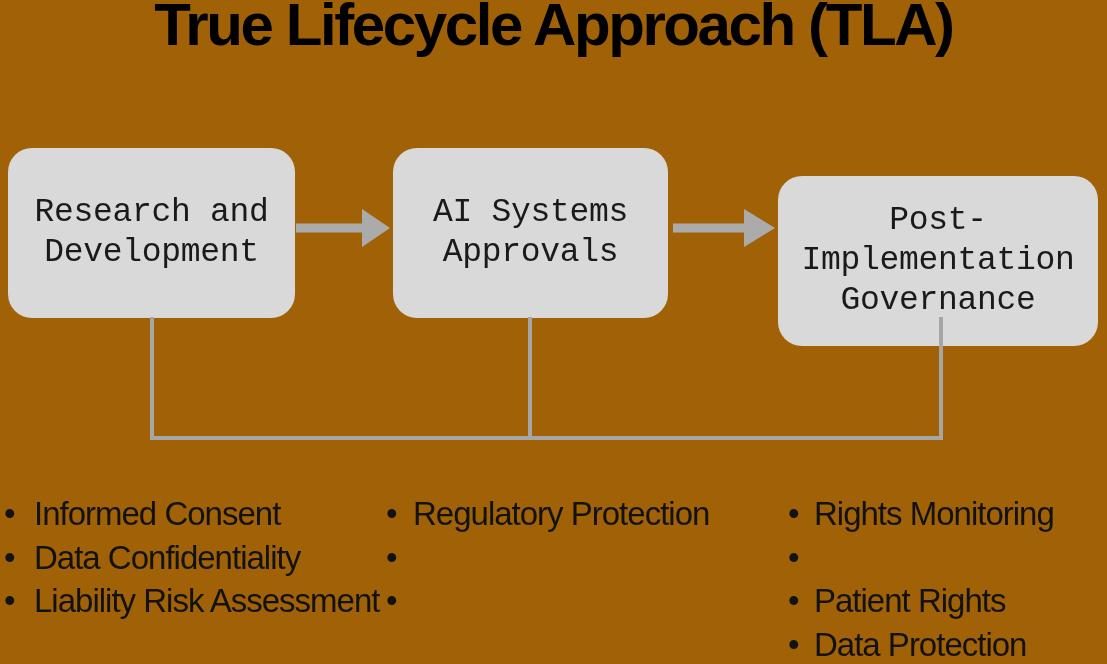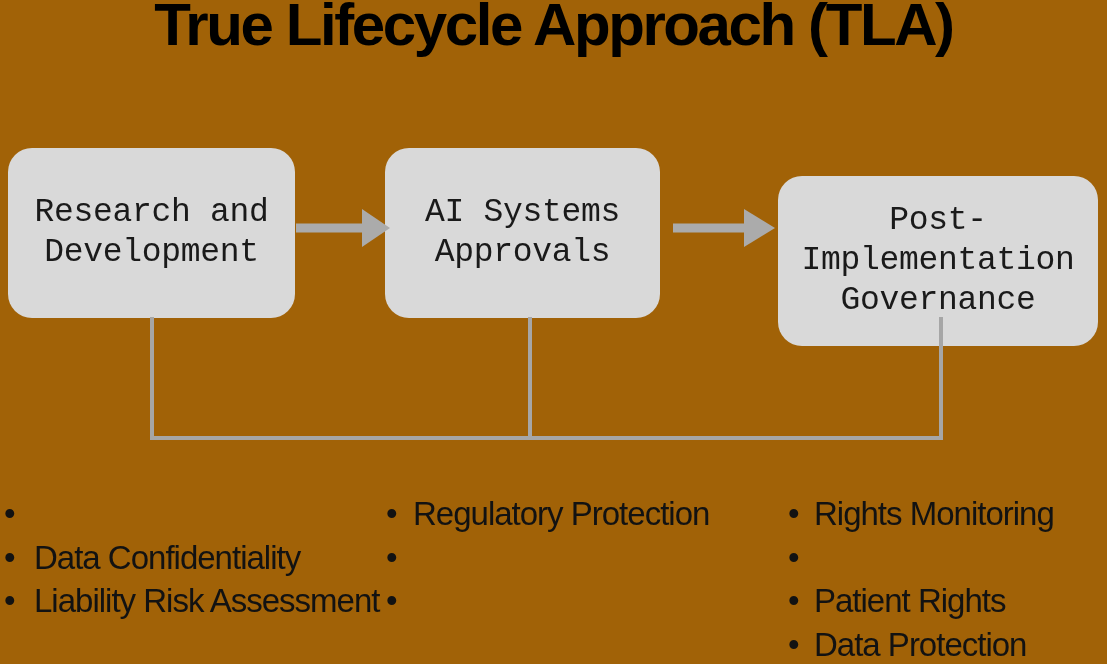--- a/index.html
+++ b/index.html
@@ -37,21 +37,21 @@
     justify-content: center;
     text-align: center;
     font-size: 33px;
     line-height: 40px;
     letter-spacing: -0.3px;
     color: #1a1a1a;
     font-family: Liberation Mono, monospace;
   }
   .stage-label { white-space: pre-line; }
   .s1 { left: 8px;   width: 287px; }
-  .s2 { left: 385px; width: 275px; }
+  .s2 { left: 393px; width: 275px; }
   .s3 { left: 778px; width: 320px; margin-top: 28px; }
 
   .arrow { position: absolute; top: 206px; }
   .a1 { left: 294px; }
   .a2 { left: 670px; }
 
   .vline {
     position: absolute;
     top: 317px;
     width: 4px;
@@ -127,20 +127,21 @@
   </svg>
 
   <div class="vline v1"></div>
   <div class="vline v2"></div>
   <div class="vline v3"></div>
   <div class="hline"></div>
 
   <ul class="blist l1">
     <li>
       <span class="blt">•</span>
+      <span>Informed Consent</span>
     </li>
     <li>
       <span class="blt">•</span>
       <span>Data Confidentiality</span>
     </li>
     <li>
       <span class="blt">•</span>
       <span>Liability Risk Assessment</span>
     </li>
   </ul>

